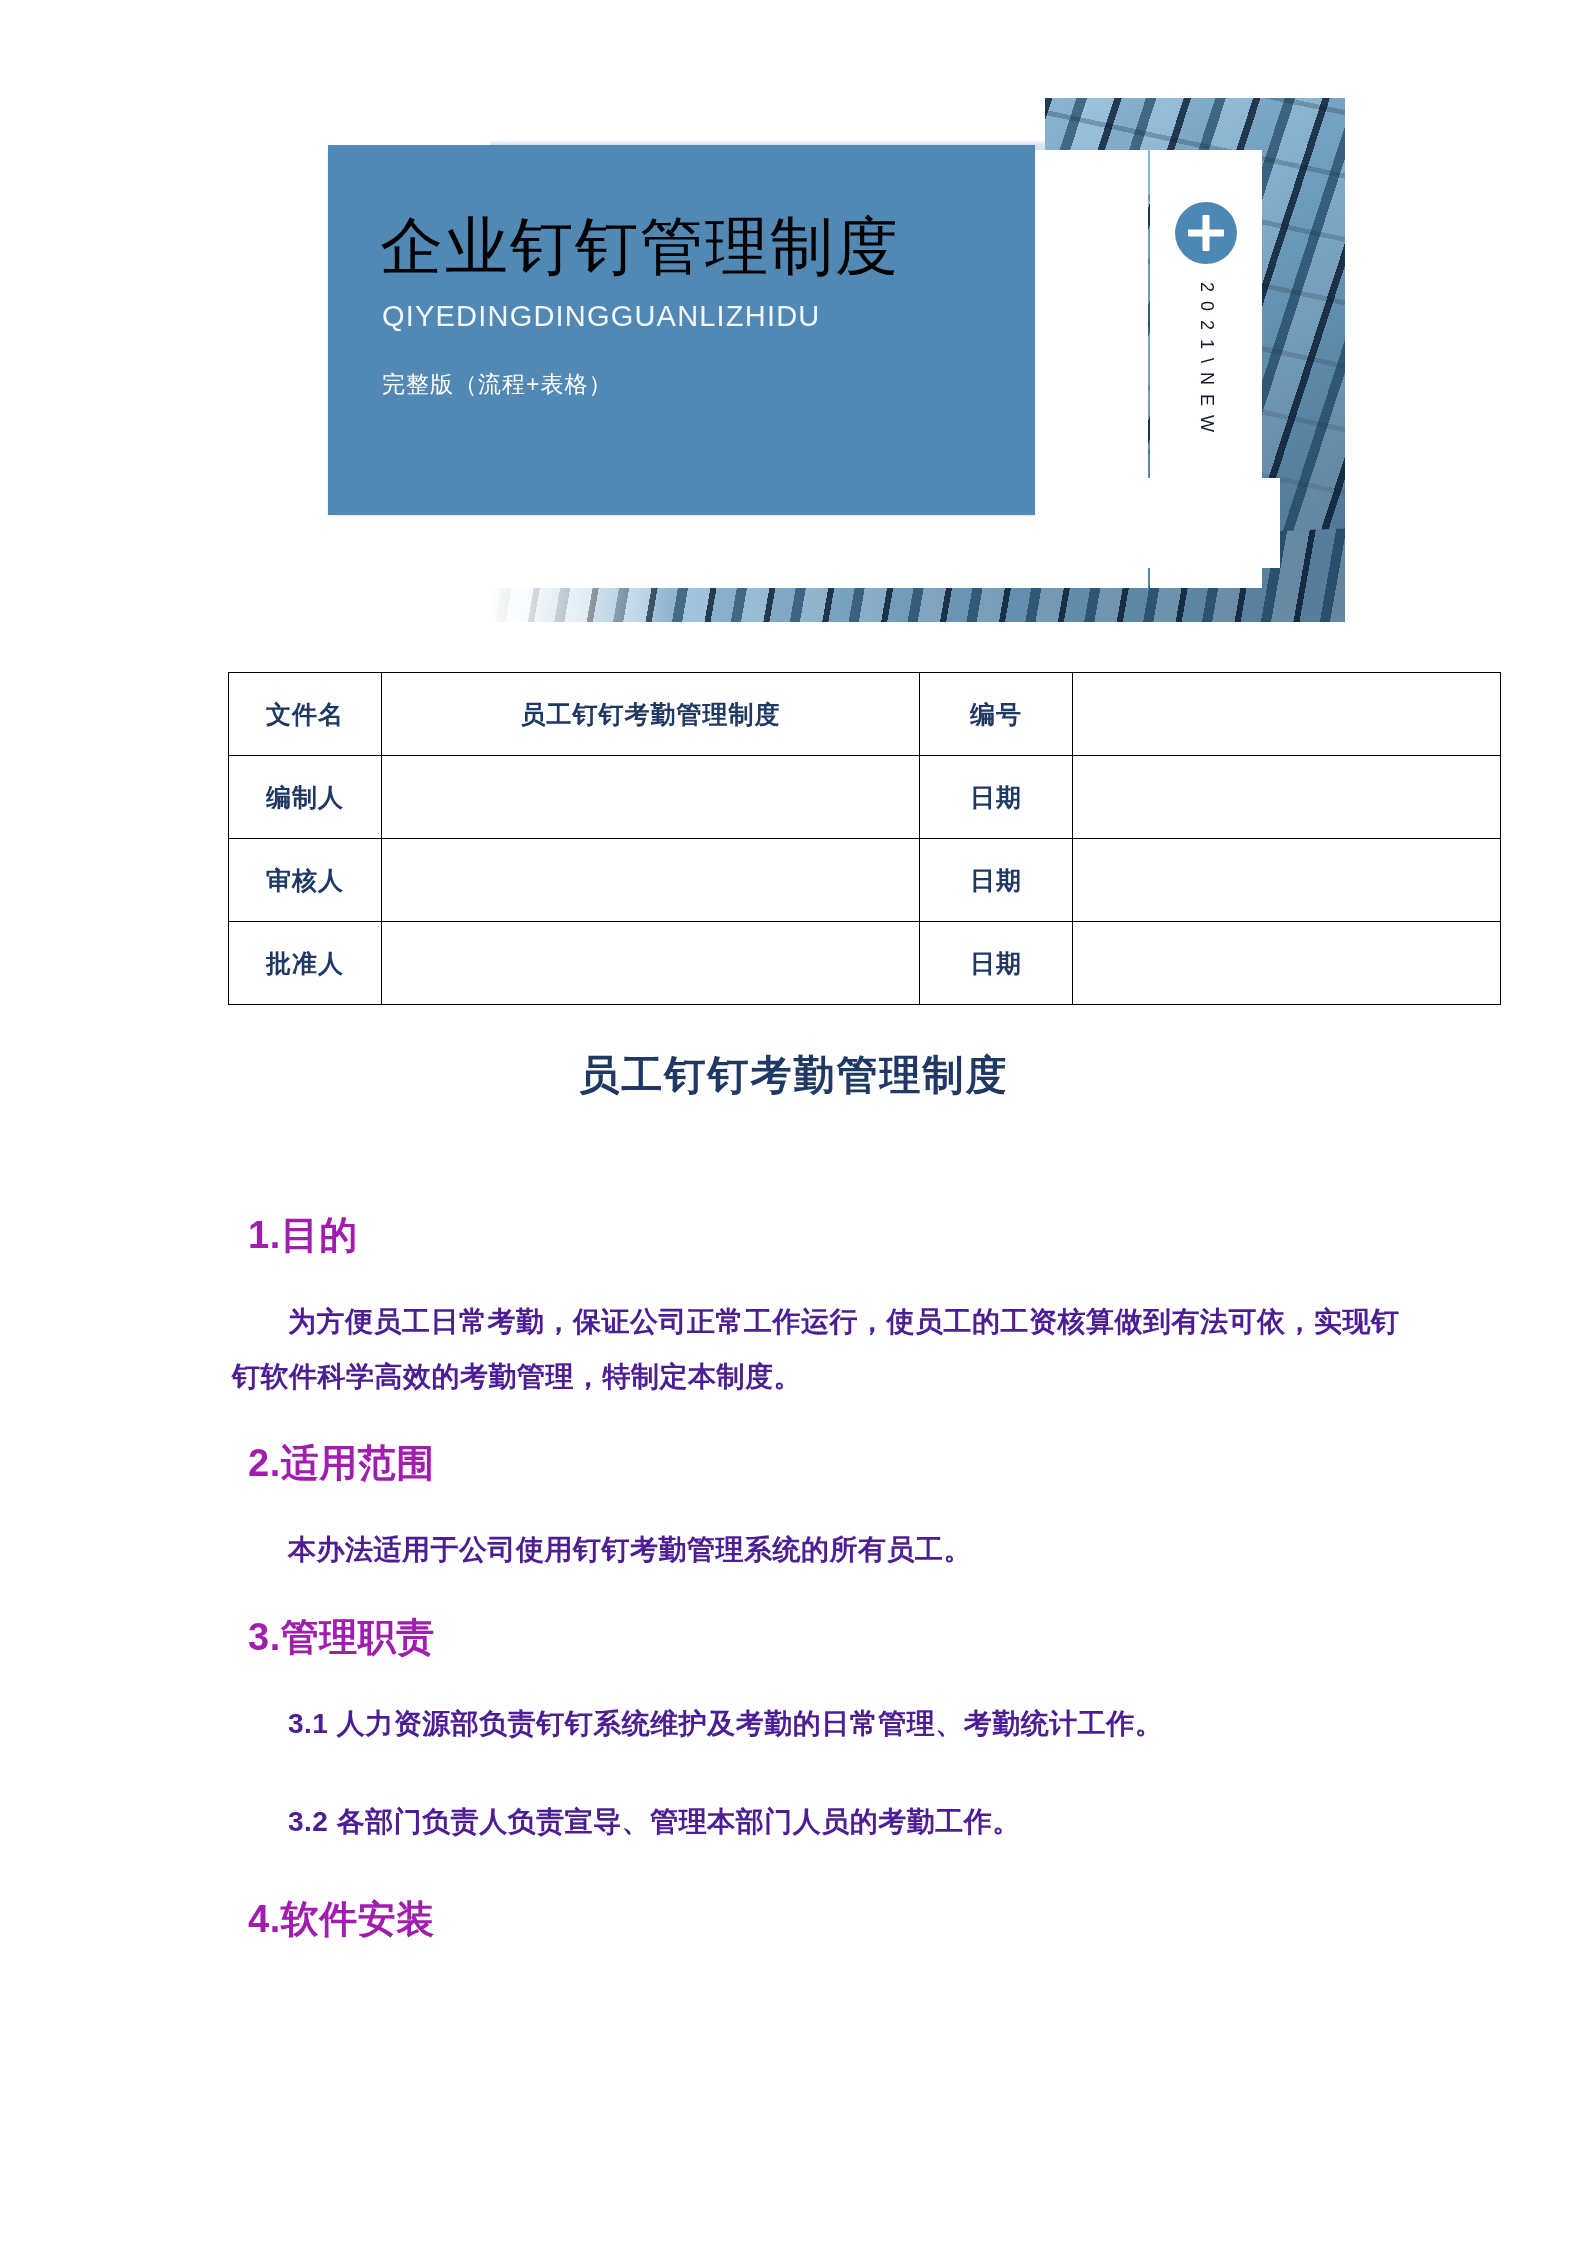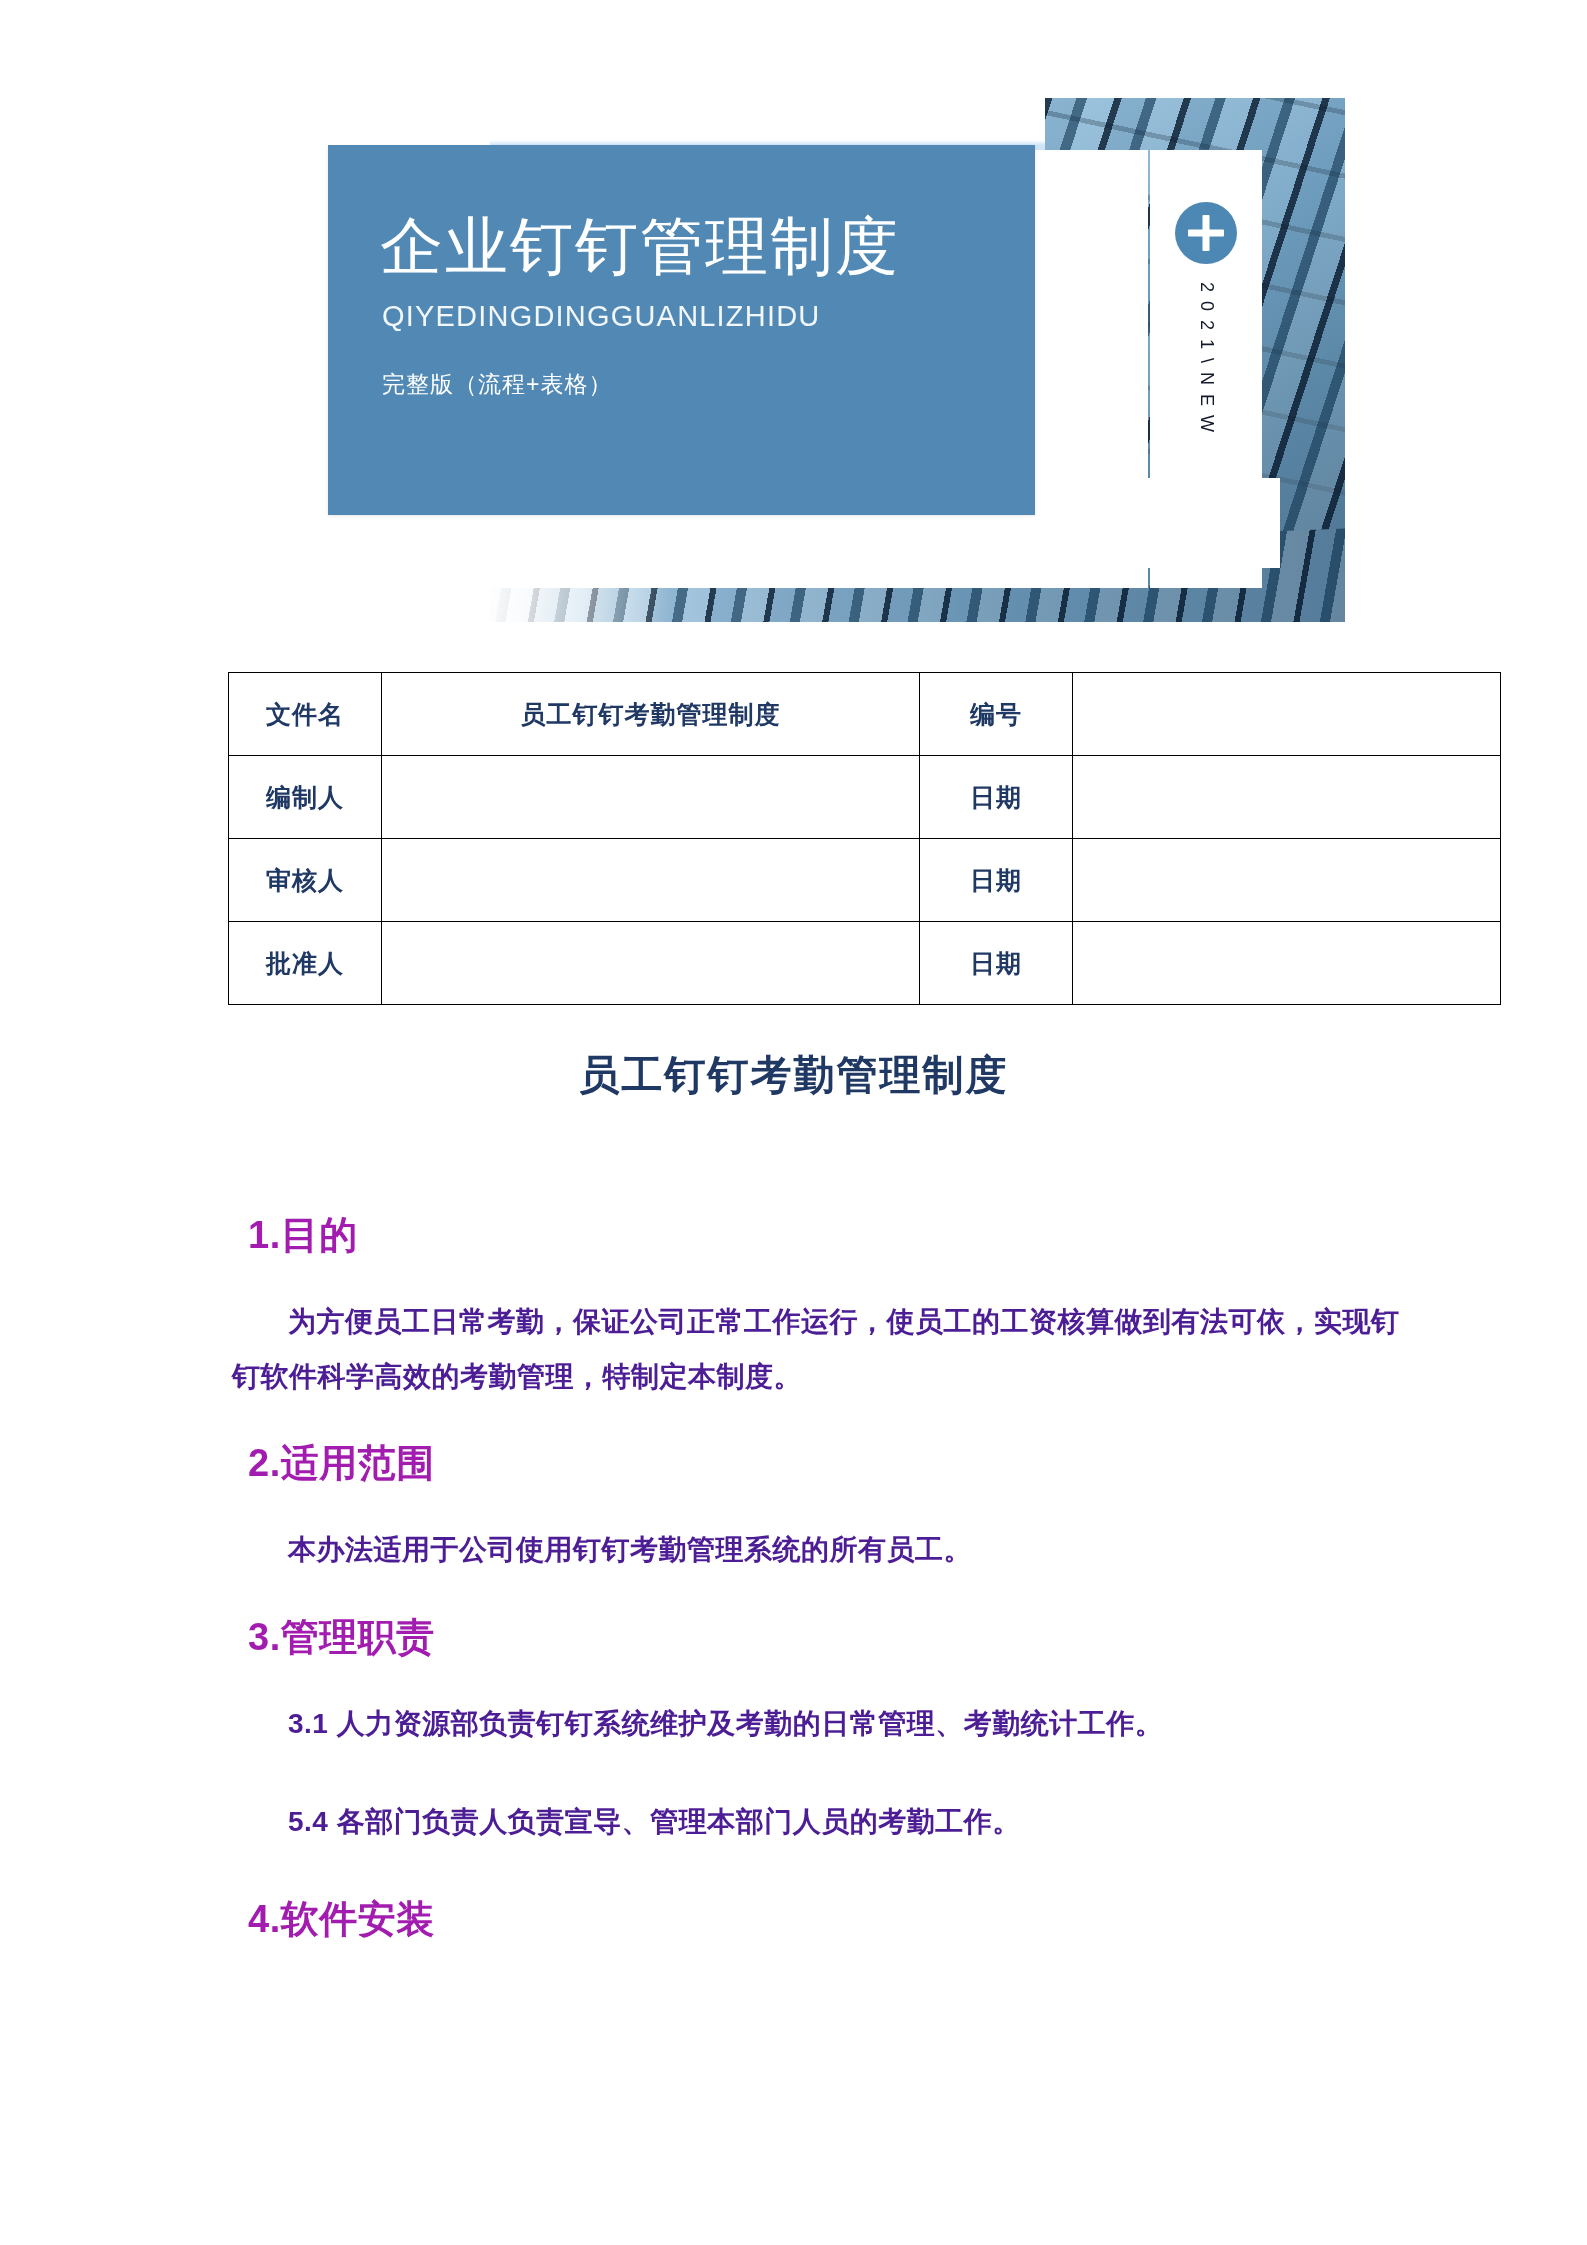--- a/index.html
+++ b/index.html
@@ -91,21 +91,21 @@
     top: 47px;
     width: 707px;
     height: 370px;
     background: #5189b4;
     box-shadow: 0 1px 3px rgba(0,0,0,.10);
   }
   .cover-title {
     position: absolute;
     left: 52px;
     top: 70px;
-    color: #ffffff;
+    color: #000000;
     font-size: 63px;
     font-weight: 400;
     letter-spacing: 2px;
     line-height: 1;
     white-space: nowrap;
   }
   .cover-subtitle {
     position: absolute;
     left: 54px;
     top: 155px;
@@ -312,16 +312,16 @@
 
 <div class="body-block">
   <p class="h2">1.目的</p>
   <p class="para indent">为方便员工日常考勤，保证公司正常工作运行，使员工的工资核算做到有法可依，实现钉钉软件科学高效的考勤管理，特制定本制度。</p>
 
   <p class="h2">2.适用范围</p>
   <p class="para indent">本办法适用于公司使用钉钉考勤管理系统的所有员工。</p>
 
   <p class="h2">3.管理职责</p>
   <p class="para sub">3.1 人力资源部负责钉钉系统维护及考勤的日常管理、考勤统计工作。</p>
-  <p class="para sub">5.4 各部门负责人负责宣导、管理本部门人员的考勤工作。</p>
+  <p class="para sub">3.2 各部门负责人负责宣导、管理本部门人员的考勤工作。</p>
 
   <p class="h2">4.软件安装</p>
 </div>
 
 </body></html>

